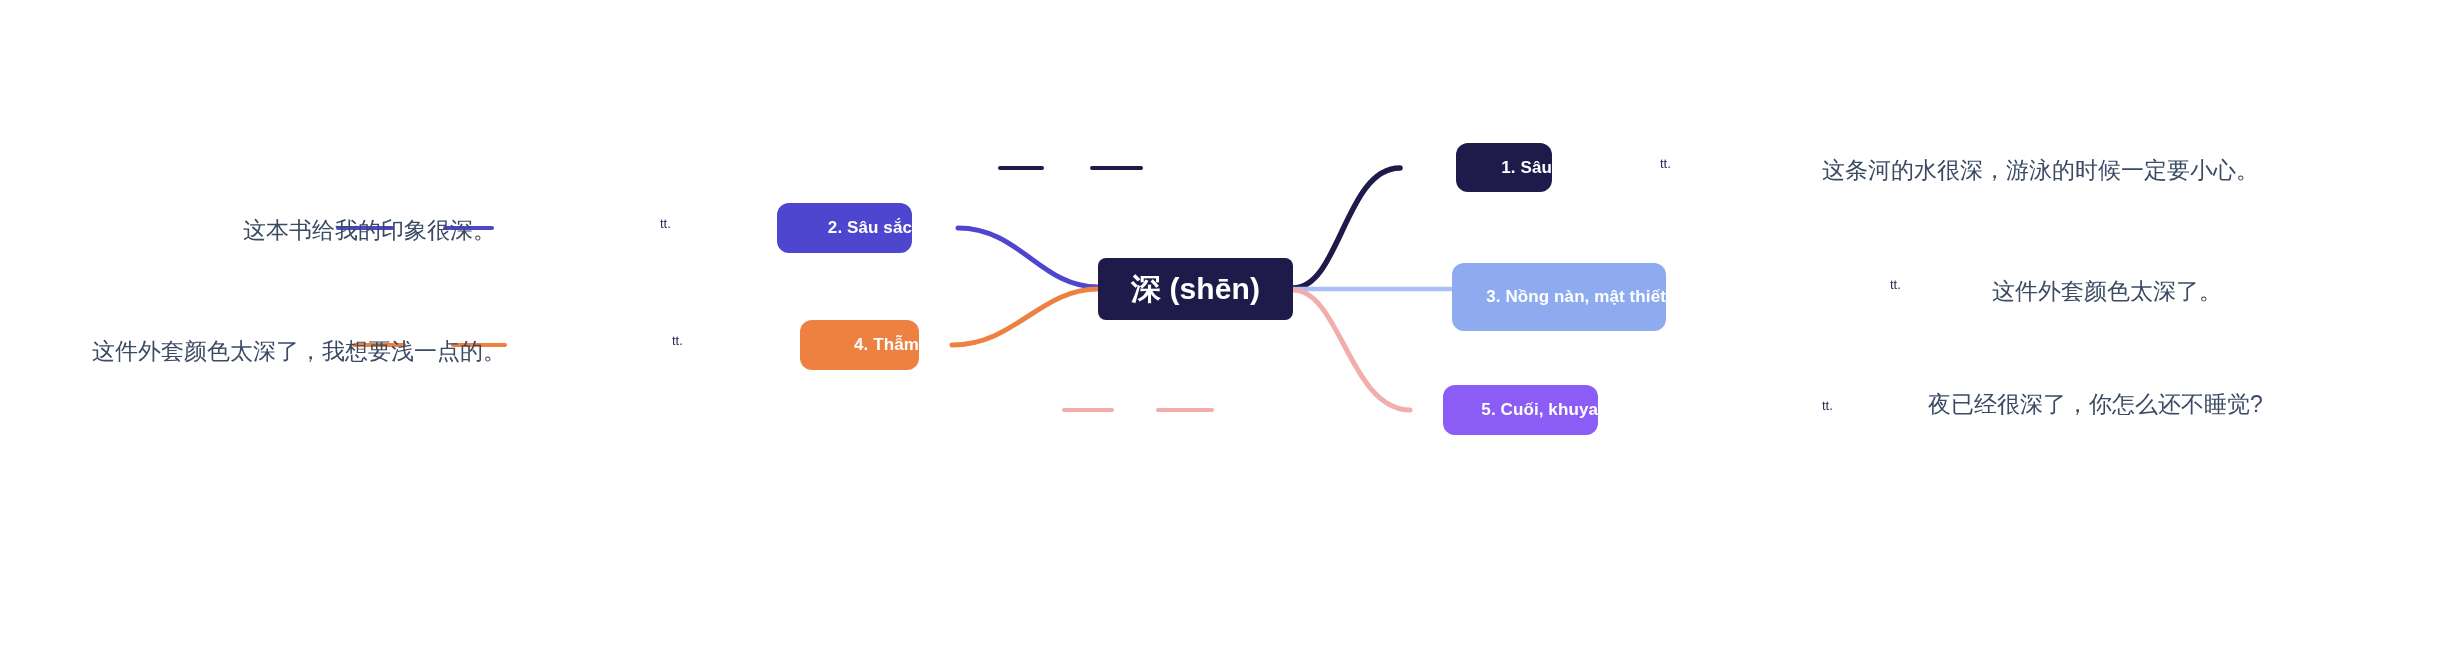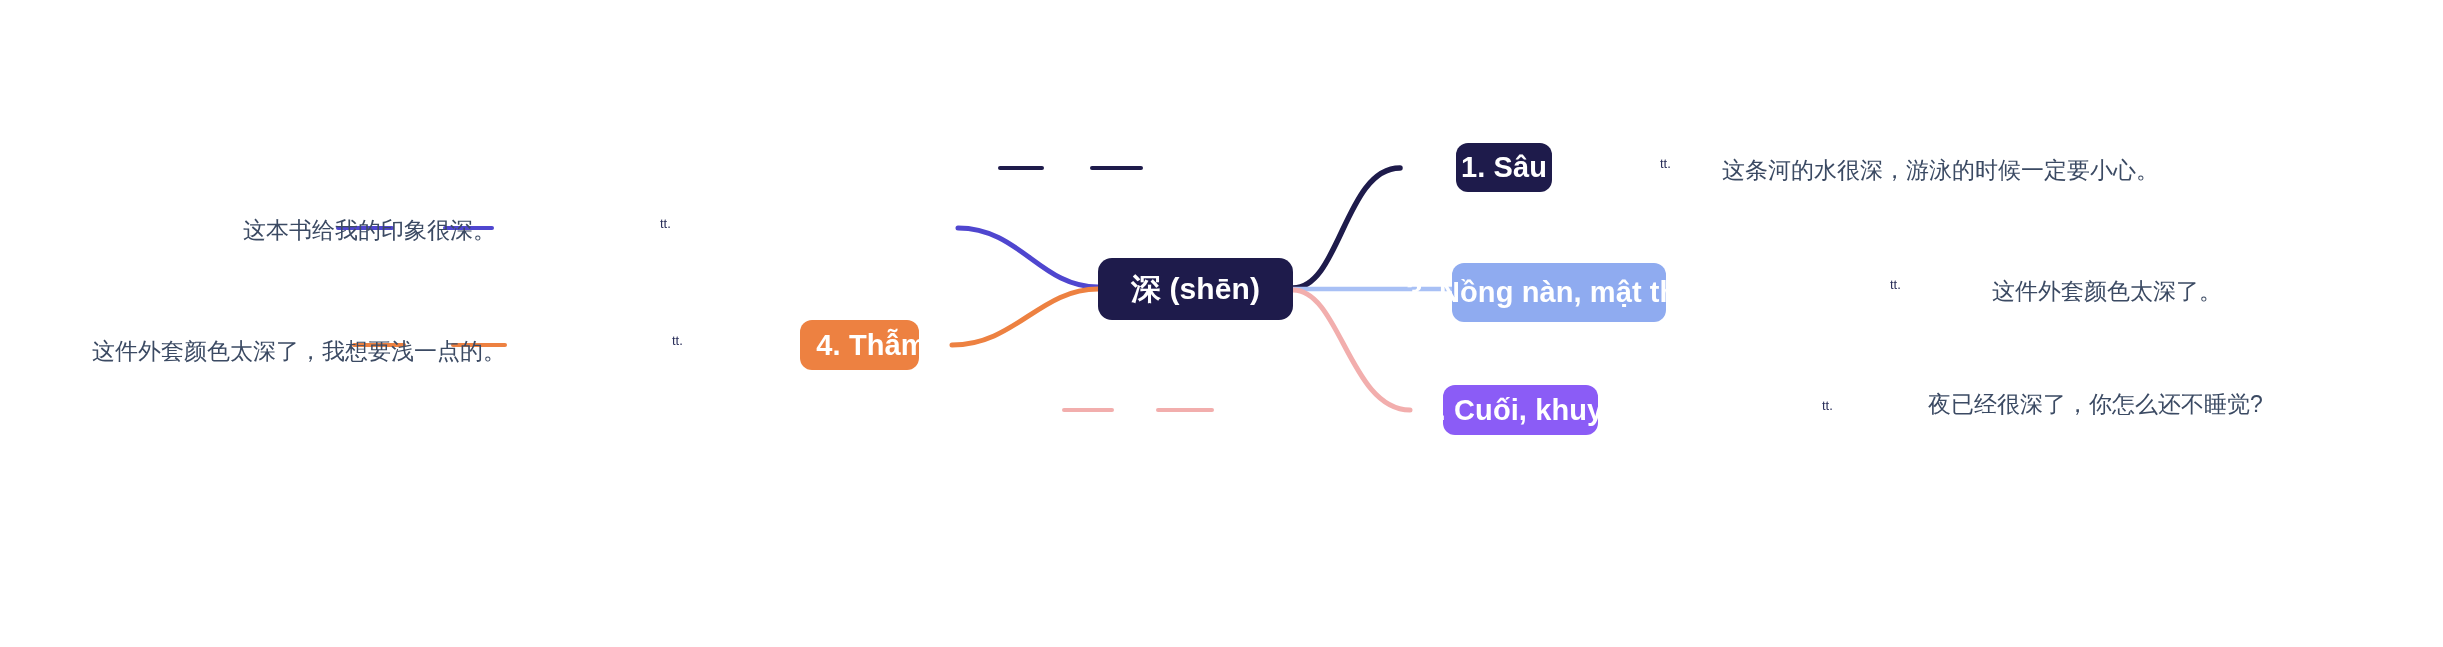--- a/index.html
+++ b/index.html
@@ -40,26 +40,27 @@
     justify-content: center;
     border-radius: 12px;
     color: #ffffff;
     font-weight: 700;
     white-space: nowrap;
     letter-spacing: 0.1px;
   }
 
   .node-root {
     font-size: 30px;
-    border-radius: 14px;
+    border-radius: 8px;
     font-weight: 700;
   }
 
   .node-branch {
-    font-size: 29px;
+    font-size: 17px;
+    justify-content: flex-end;
   }
 
   .sentence {
     position: absolute;
     white-space: nowrap;
     color: #3b4a63;
     font-size: 23px;
     font-weight: 400;
     display: flex;
     align-items: center;
@@ -111,44 +112,47 @@
   <div class="node node-root" style="left:1098px; top:258px; width:195px; height:62px; background:#1e1b4b;">
     <span>深 (shēn)</span>
   </div>
 
   <div class="node node-branch" style="left:1456px; top:143px; width:96px; height:49px; background:#1e1b4b;">
     <span>1. Sâu</span>
   </div>
   <div class="rel-label" style="left:1660px; top:156px;">
     <span>tt.</span>
   </div>
-  <div class="sentence" style="left:1722px; top:155px;">
+  <div class="sentence" style="left:1822px; top:155px;">
     <span>这条河的水很深，游泳的时候一定要小心。</span>
   </div>
 
-  <div class="node node-branch" style="left:1452px; top:263px; width:214px; height:59px; background:#8fabf0;">
+  <div class="node node-branch" style="left:1452px; top:263px; width:214px; height:68px; background:#8fabf0;">
     <span>3. Nồng nàn, mật thiết</span>
   </div>
   <div class="rel-label" style="left:1890px; top:277px;">
     <span>tt.</span>
   </div>
   <div class="sentence" style="left:1992px; top:276px;">
     <span>这件外套颜色太深了。</span>
   </div>
 
   <div class="node node-branch" style="left:1443px; top:385px; width:155px; height:50px; background:#8b5cf6;">
     <span>5. Cuối, khuya</span>
   </div>
   <div class="rel-label" style="left:1822px; top:398px;">
     <span>tt.</span>
   </div>
   <div class="sentence" style="left:1928px; top:389px;">
     <span>夜已经很深了，你怎么还不睡觉?</span>
   </div>
 
+  <div class="node node-branch" style="left:777px; top:203px; width:135px; height:50px; background:#4f46cf;">
+    <span>2. Sâu sắc</span>
+  </div>
   <div class="rel-label" style="left:660px; top:216px;">
     <span>tt.</span>
   </div>
   <div class="sentence" style="left:243px; top:215px;">
     <span>这本书给我的印象很深。</span>
   </div>
 
   <div class="node node-branch" style="left:800px; top:320px; width:119px; height:50px; background:#ed8141;padding-left:24px;">
     <span>4. Thẫm</span>
   </div>

